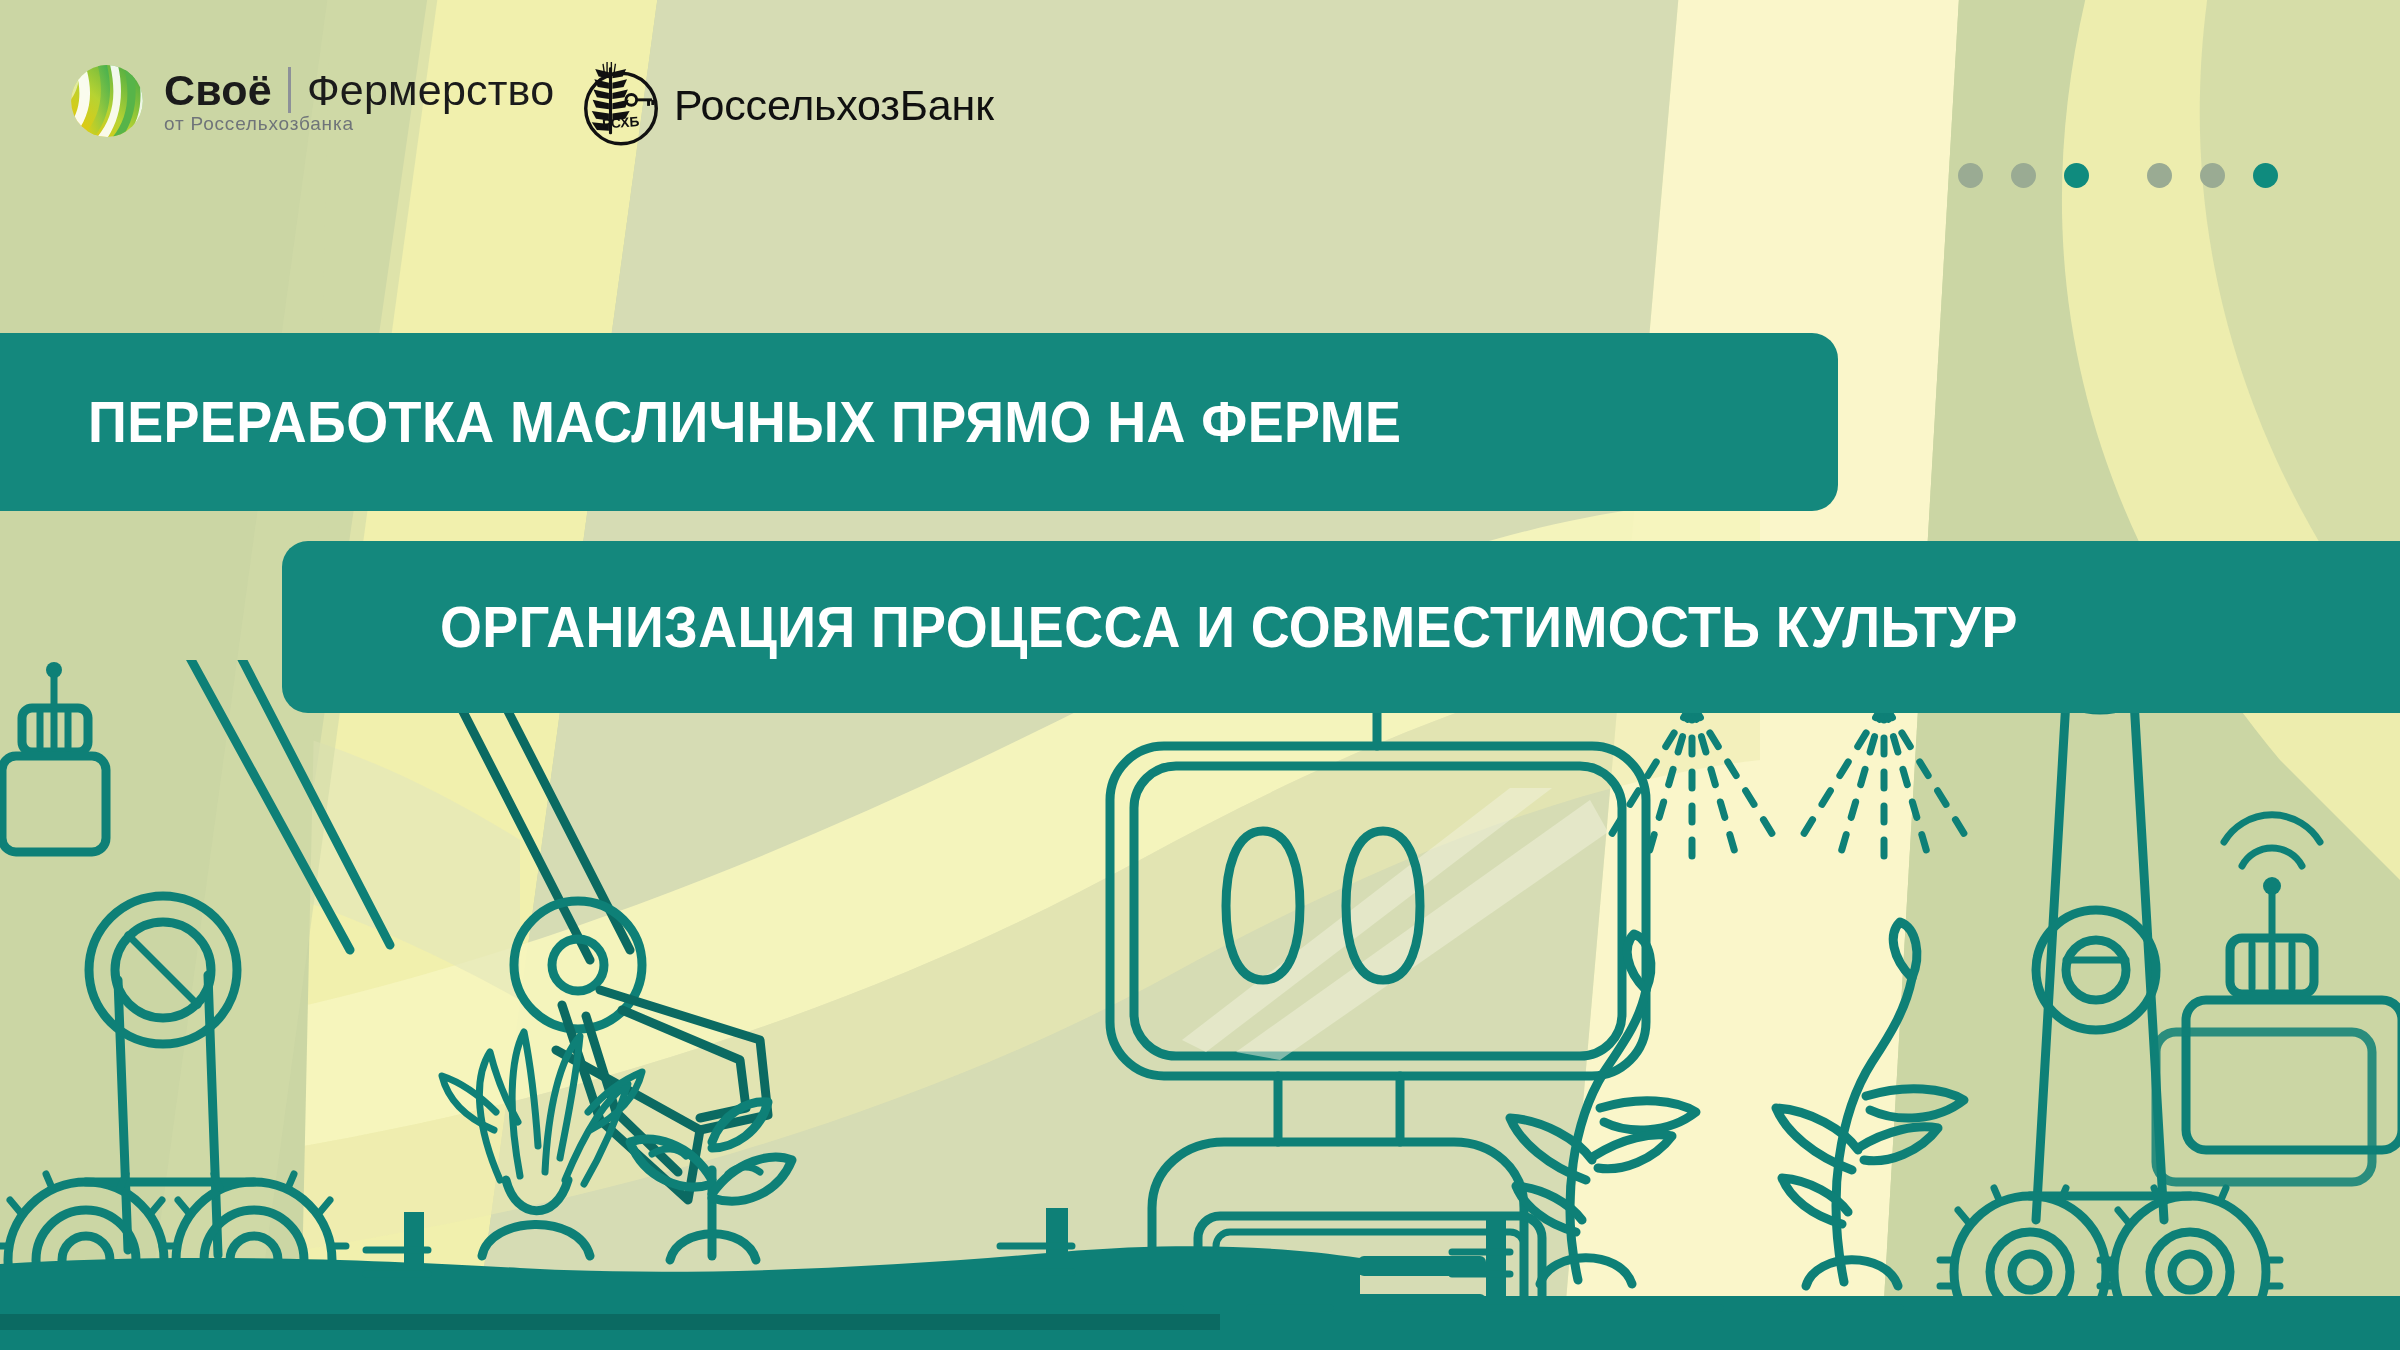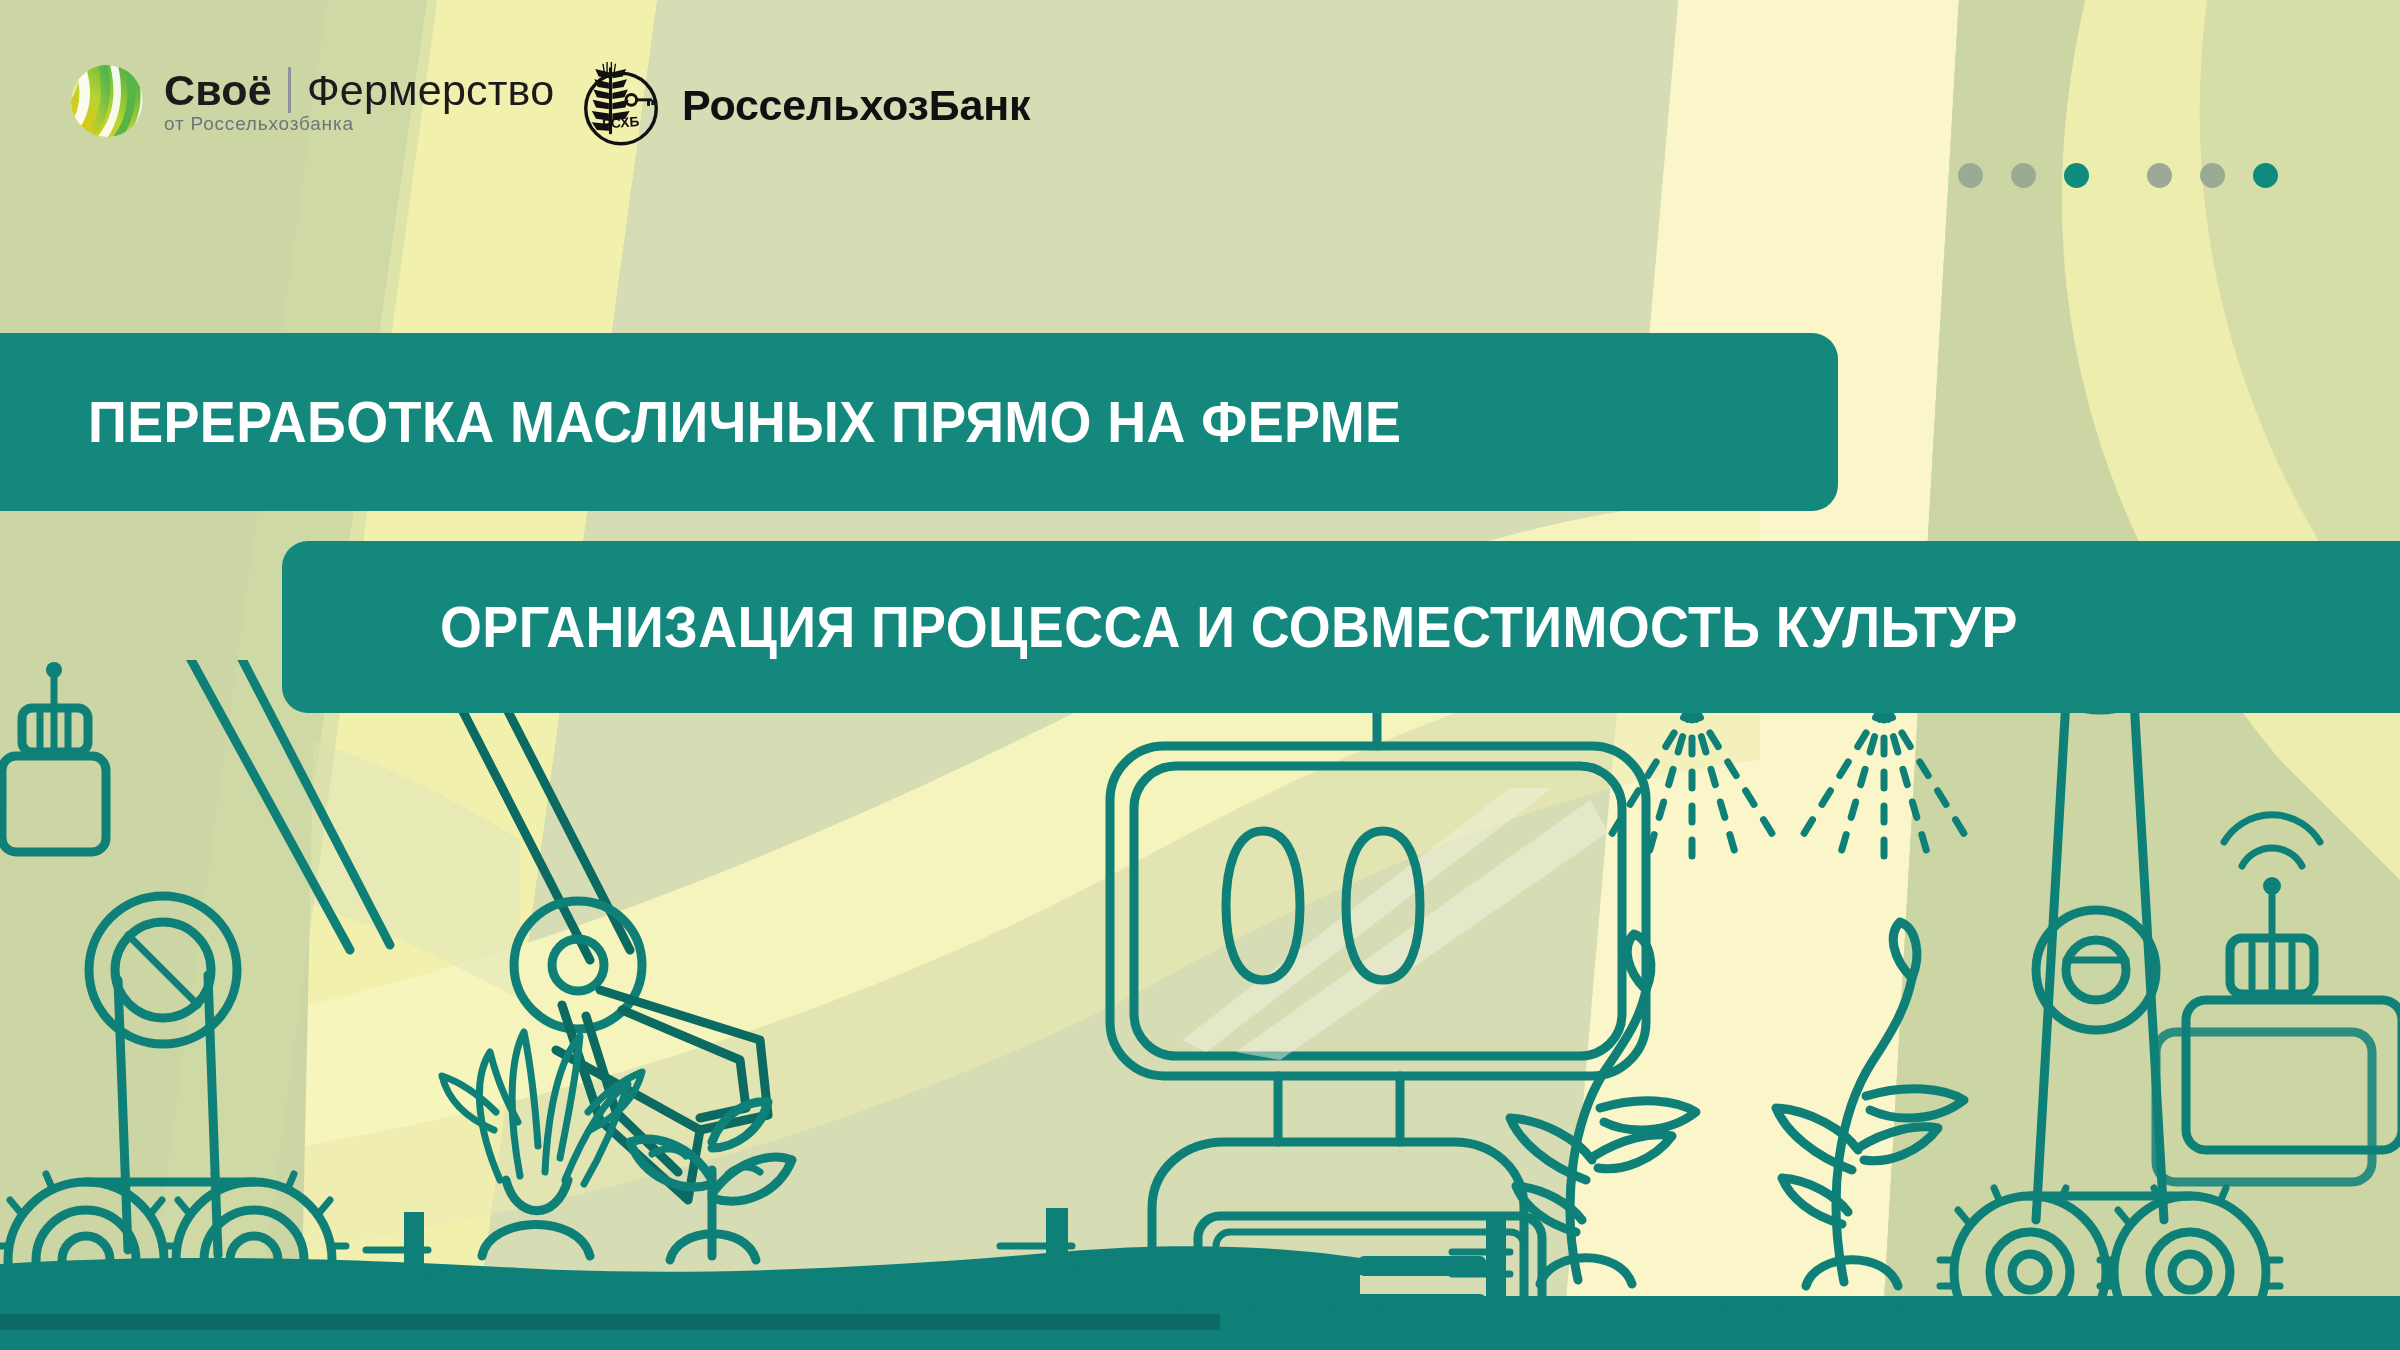--- a/index.html
+++ b/index.html
@@ -23,21 +23,21 @@
   .svoe-mark{width:78px;height:78px;flex:0 0 auto;}
   .svoe-text{margin-left:18px;}
   .svoe-row1{display:flex;align-items:center;}
   .svoe-word{font-size:43px;font-weight:700;color:#1b1b1b;letter-spacing:.2px;line-height:1;}
   .svoe-div{width:3px;height:46px;background:#8d9199;margin:0 16px;}
   .svoe-word2{font-size:43px;font-weight:400;color:#1b1b1b;letter-spacing:.2px;line-height:1;text-align:right;}
   .svoe-sub{margin-top:10px;font-size:19px;color:#6f7479;letter-spacing:.8px;font-weight:400;}
 
   .rshb-logo{left:578px;top:62px;}
   .rshb-mark{width:86px;height:86px;flex:0 0 auto;}
-  .rshb-text{margin-left:18px;font-size:43px;font-weight:700;color:#101010;letter-spacing:-.2px;}
+  .rshb-text{margin-left:10px;font-size:43px;font-weight:400;color:#101010;letter-spacing:-.2px;}
 
   
   .dots{position:absolute;right:122px;top:163px;display:flex;align-items:center;}
   .dot{width:25px;height:25px;border-radius:50%;background:#9aab93;margin-right:28px;}
   .dot.active{background:#0f8b7e;margin-right:28px;}
   .dot-gap{width:30px;}
   .dot:last-child{margin-right:0;}
 
   
   .banner{position:absolute;background:#14887d;display:flex;align-items:center;}

